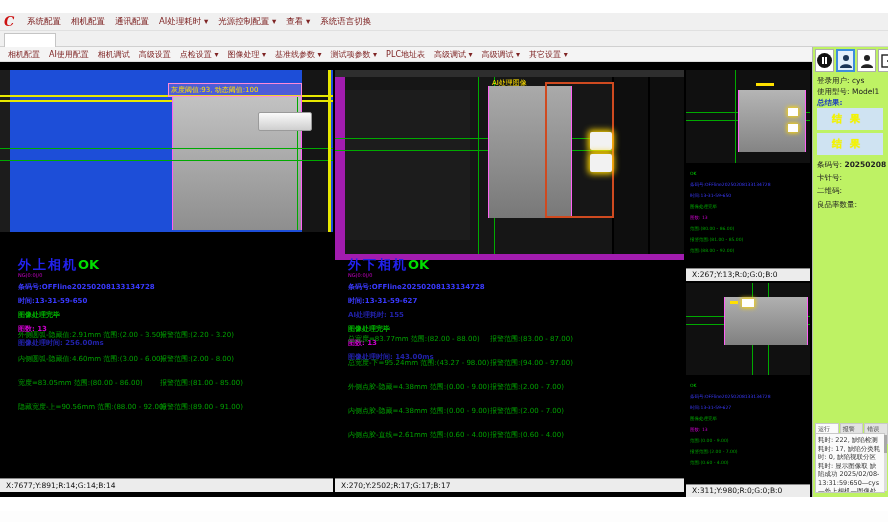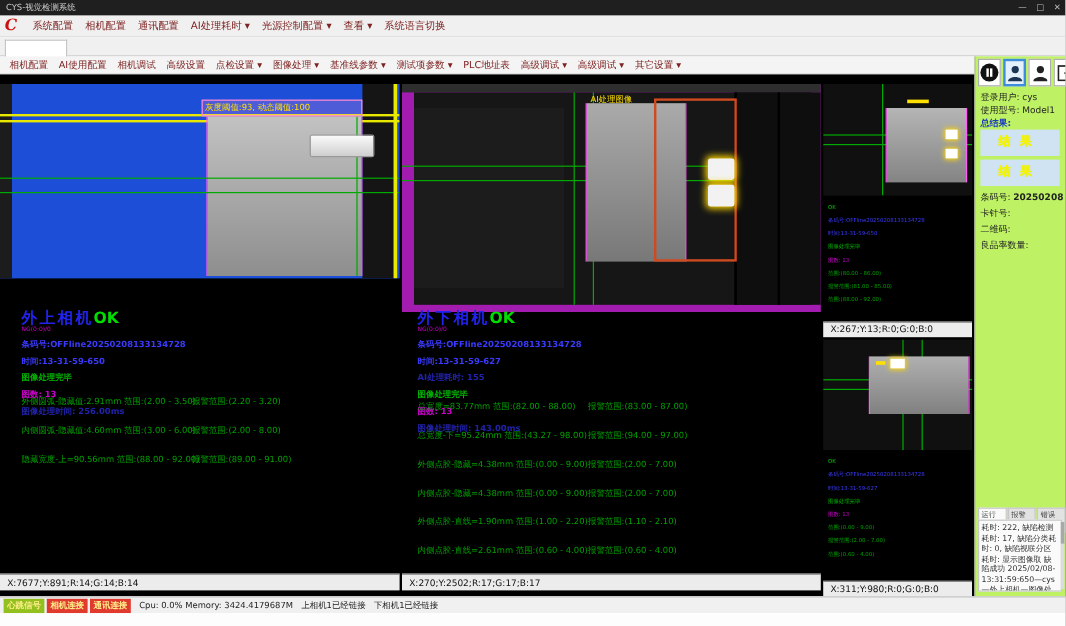--- a/index.html
+++ b/index.html
@@ -62,28 +62,20 @@
   .statusbar { position:absolute; left:0; top:497px; width:888px; height:14px; background:#f0f0f0; border-top:1px solid #c8c8c8; display:flex; align-items:center; gap:7px; padding-left:3px; }
   .badge { font-size:7px; padding:1px 3px; color:#ffef8a; font-weight:bold; }
   .sb-text { font-size:7px; color:#222; }
   .bottom-strip { position:absolute; left:0; top:511px; width:888px; height:11px; background:#fdfdfd; }
 </style>
 </head>
 <body>
 
 <div class="window">
 
-  <div class="titlebar">
-    <span>CYS-视觉检测系统</span>
-    <div class="win-controls" id="win-controls">
-        <span>—</span>
-        <span>□</span>
-        <span>✕</span>
-      </div>
-  </div>
 
   <div class="menubar">
     <span class="logo">C</span>
     <span id="menu-items" style="display:flex;gap:10px;">
         <span class="menu-item">系统配置</span>
         <span class="menu-item">相机配置</span>
         <span class="menu-item">通讯配置</span>
         <span class="menu-item">AI处理耗时 ▾</span>
         <span class="menu-item">光源控制配置 ▾</span>
         <span class="menu-item">查看 ▾</span>
@@ -136,20 +128,24 @@
       <div class="r-line dblue">图像处理时间: 256.00ms</div>
     </div>
     <div class="meas" id="left-measurements" style="left:18px;top:268px;width:310px;">
         <div class="meas-row">
           <span class="meas-text" style="width: 142px;">外侧圆弧-隐藏值:2.91mm 范围:(2.00 - 3.50)</span>
           <span class="meas-alarm">报警范围:(2.20 - 3.20)</span>
         </div>
         <div class="meas-row">
           <span class="meas-text" style="width: 142px;">内侧圆弧-隐藏值:4.60mm 范围:(3.00 - 6.00)</span>
           <span class="meas-alarm">报警范围:(2.00 - 8.00)</span>
+        </div>
+        <div class="meas-row">
+          <span class="meas-text" style="width: 142px;">宽度=83.05mm 范围:(80.00 - 86.00)</span>
+          <span class="meas-alarm">报警范围:(81.00 - 85.00)</span>
         </div>
         <div class="meas-row">
           <span class="meas-text" style="width: 142px;">隐藏宽度-上=90.56mm 范围:(88.00 - 92.00)</span>
           <span class="meas-alarm">报警范围:(89.00 - 91.00)</span>
         </div>
       </div>
     <div class="coordbar" style="left:0;top:416px;width:333px;height:14px;">X:7677;Y:891;R:14;G:14;B:14</div>
 
     <div class="view-img" style="left:335px;top:8px;width:349px;height:190px;background:#a21caf;">
       <div class="ov" style="left:0;top:0;width:349px;height:7px;background:#2e2e2e;"></div>
@@ -189,24 +185,20 @@
         </div>
         <div class="meas-row">
           <span class="meas-text" style="width: 142px;">外侧点胶-隐藏=4.38mm 范围:(0.00 - 9.00)</span>
           <span class="meas-alarm">报警范围:(2.00 - 7.00)</span>
         </div>
         <div class="meas-row">
           <span class="meas-text" style="width: 142px;">内侧点胶-隐藏=4.38mm 范围:(0.00 - 9.00)</span>
           <span class="meas-alarm">报警范围:(2.00 - 7.00)</span>
         </div>
         <div class="meas-row">
-          <span class="meas-text" style="width: 142px;">外侧点胶-直线=1.90mm 范围:(1.00 - 2.20)</span>
-          <span class="meas-alarm">报警范围:(1.10 - 2.10)</span>
-        </div>
-        <div class="meas-row">
           <span class="meas-text" style="width: 142px;">内侧点胶-直线=2.61mm 范围:(0.60 - 4.00)</span>
           <span class="meas-alarm">报警范围:(0.60 - 4.00)</span>
         </div>
       </div>
     <div class="coordbar" style="left:335px;top:416px;width:349px;height:14px;">X:270;Y:2502;R:17;G:17;B:17</div>
 
     <div class="view-img" style="left:686px;top:8px;width:124px;height:93px;background:#101010;">
       <div class="ov" style="left:0;top:42px;width:124px;height:1px;background:#00aa00;"></div>
       <div class="ov" style="left:0;top:50px;width:124px;height:1px;background:#00aa00;"></div>
       <div class="ov" style="left:49px;top:0;width:1px;height:93px;background:#00aa00;"></div>
@@ -288,25 +280,15 @@
         <span class="log-tab active">运行日志</span>
         <span class="log-tab">报警日志</span>
         <span class="log-tab">错误日志</span>
       </div>
     <div class="log-area">耗时: 222, 缺陷检测耗时: 17, 缺陷分类耗时: 0, 缺陷视联分区耗时: 显示图像取 缺陷成功 2025/02/08-13:31:59:650—cys—外上相机—图像处理耗时: 258.00ms</div>
     <div class="log-scroll">
         <div class="log-scroll-thumb"></div>
       </div>
   </div>
 
-  <div class="statusbar">
-    <span id="status-badges" style="display:flex;gap:2px;">
-        <span class="badge" style="background: rgb(147, 192, 31);">心跳信号</span>
-        <span class="badge" style="background: rgb(224, 58, 47);">相机连接</span>
-        <span class="badge" style="background: rgb(224, 58, 47);">通讯连接</span>
-      </span>
-    <span class="sb-text">Cpu: 0.0% Memory: 3424.4179687M</span>
-    <span class="sb-text">上相机1已经链接</span>
-    <span class="sb-text">下相机1已经链接</span>
-  </div>
   <div class="bottom-strip"></div>
 
 </div>
 
 </body></html>

